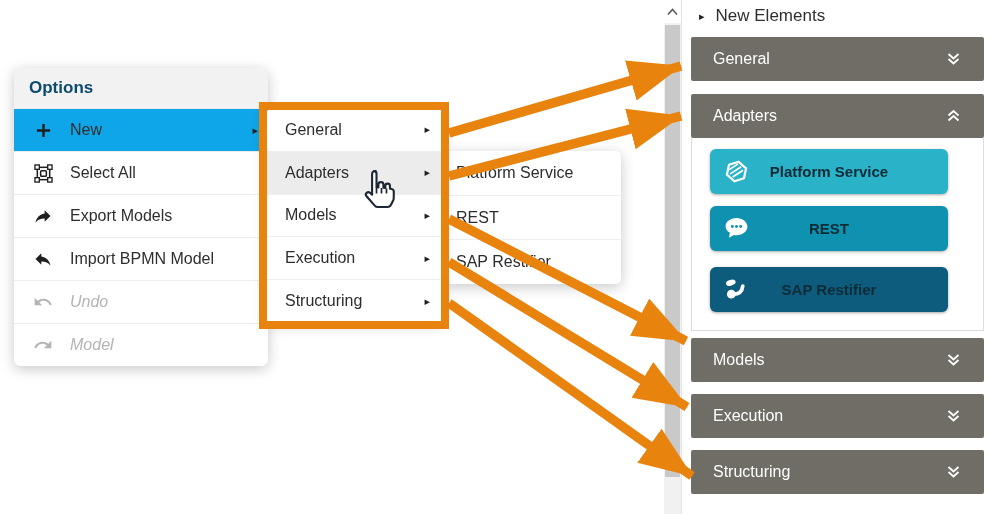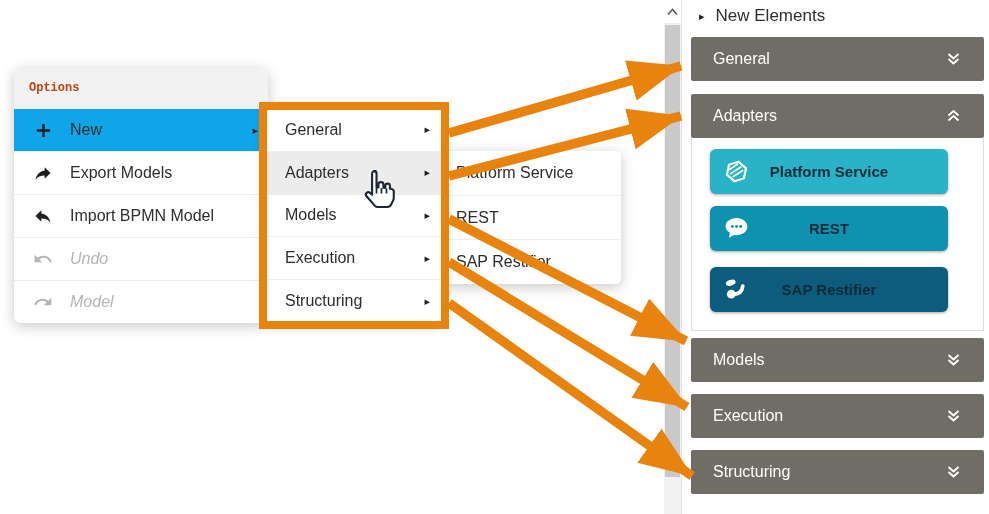--- a/index.html
+++ b/index.html
@@ -6,21 +6,21 @@
   .stage{position:relative;width:989px;height:514px;background:#fff;overflow:hidden;
          font-family:"Liberation Sans",sans-serif;}
 
   
   .panel{position:absolute;background:#fff;border-radius:7px;
          box-shadow:0 3px 14px rgba(0,0,0,.22);z-index:10;}
 
   
   .options{left:14px;top:68px;width:254px;}
   .options-header{height:40px;background:#f2f2f2;border-radius:7px 7px 0 0;
-    display:flex;align-items:center;padding:0 15px;font-weight:bold;font-size:12px;color:#c2410c;font-family:Liberation Mono, monospace;}
+    display:flex;align-items:center;padding:0 15px;font-weight:bold;font-size:17px;color:#0c4a6e;}
   .mrow{height:42px;display:flex;align-items:center;padding:0 10px 0 17px;
         font-size:16px;color:#2e2e2e;border-top:1px solid #ececec;background:#fff;}
   .mrow.hovered{background:#0ea5e9;}
   .mrow.disabled{color:#b4b4b4;font-style:italic;}
   .mrow.last{border-radius:0 0 7px 7px;}
   .micon{width:24px;height:24px;margin-right:15px;display:flex;align-items:center;justify-content:center;flex:0 0 auto;}
   .mlabel{white-space:nowrap;}
   .mcaret{margin-left:auto;font-size:11px;color:#1f1f1f;}
 
   
@@ -177,20 +177,33 @@
     <div class="mrow hovered">
       <span class="micon">
         <svg width="17" height="17" viewBox="0 0 18 18">
             <path d="M9 2v14M2 9h14" stroke="#1f1f1f" stroke-width="2.6"></path>
           </svg>
       </span>
       <span class="mlabel">New</span>
       <span class="mcaret">▸</span>
     </div>
 
+    <div class="mrow">
+      <span class="micon">
+        <svg width="19" height="19" viewBox="0 0 20 20">
+          <rect x="3.5" y="3.5" width="13" height="13" fill="none" stroke="#1f1f1f" stroke-width="1.6"></rect>
+          <rect x="1" y="1" width="4.6" height="4.6" fill="#fff" stroke="#1f1f1f" stroke-width="1.4"></rect>
+          <rect x="14.4" y="1" width="4.6" height="4.6" fill="#fff" stroke="#1f1f1f" stroke-width="1.4"></rect>
+          <rect x="1" y="14.4" width="4.6" height="4.6" fill="#fff" stroke="#1f1f1f" stroke-width="1.4"></rect>
+          <rect x="14.4" y="14.4" width="4.6" height="4.6" fill="#fff" stroke="#1f1f1f" stroke-width="1.4"></rect>
+          <rect x="7" y="7" width="6" height="6" rx="1" fill="none" stroke="#1f1f1f" stroke-width="1.6"></rect>
+        </svg>
+      </span>
+      <span class="mlabel">Select All</span>
+    </div>
 
     <div class="mrow">
       <span class="micon">
         <svg width="20" height="20" viewBox="0 0 24 24">
             <path d="M10 9V5l-7 7 7 7v-4.1c5 0 8.5 1.6 11 5.1-1-5-4-10-11-11z" fill="#1f1f1f" transform="scale(-1,1) translate(-24,0)"></path>
           </svg>
       </span>
       <span class="mlabel">Export Models</span>
     </div>
 

